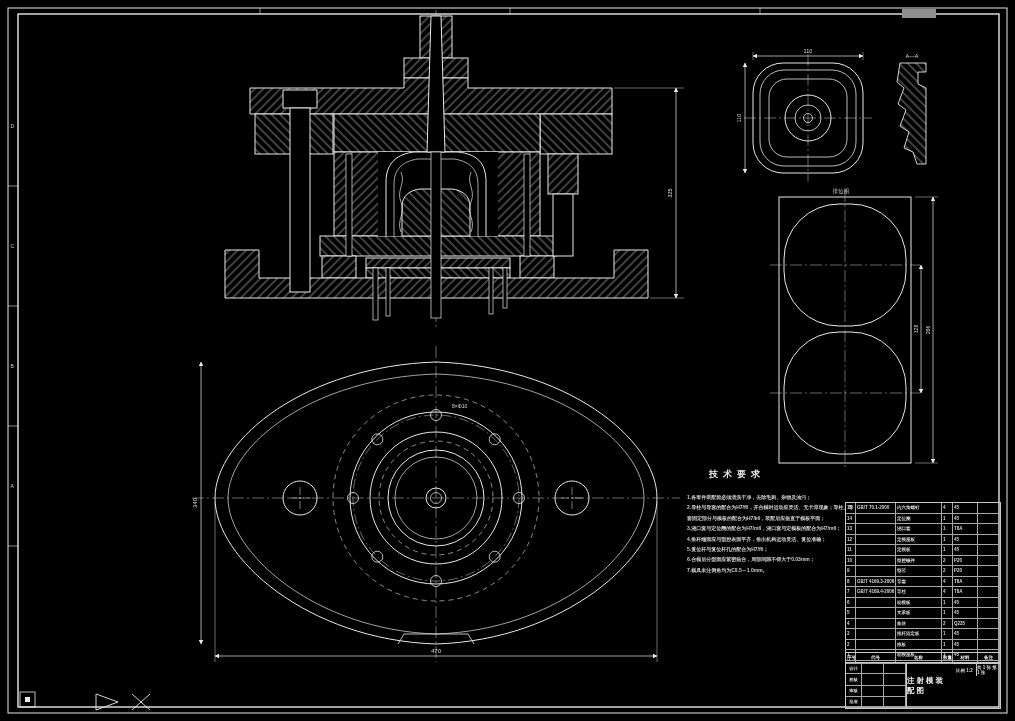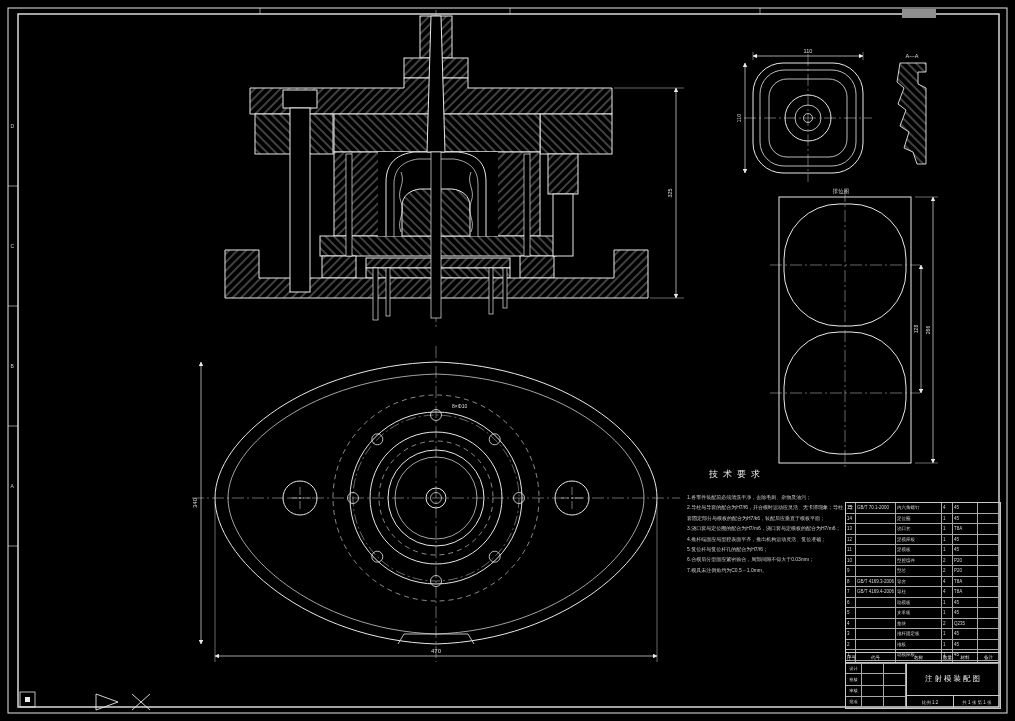--- a/index.html
+++ b/index.html
@@ -1,37 +1,37 @@
 <!DOCTYPE html>
 <html><head>
 <meta charset="utf-8">
 <style>
   html,body{margin:0;padding:0;background:#000;}
   .sheet{position:relative;width:1015px;height:721px;background:#000;overflow:hidden;
          font-family:"Liberation Sans",sans-serif;}
   .sheet svg{position:absolute;left:0;top:0;}
-  .overlay{position:absolute;color:#d9d9d9;}
+  .overlay{position:absolute;color:#d9d9d9;font-weight:bold;}
   
   .tr-block{left:687px;top:468px;width:170px;}
   .tr-title{font-size:9px;letter-spacing:5px;color:#eaeaea;padding-left:22px;margin-bottom:11px;white-space:nowrap;}
   .tr-item{font-size:5px;line-height:10.4px;color:#cfcfcf;}
   
   .bom-grid{left:845px;width:154px;display:grid;grid-template-columns:10px 40px 46px 11px 25px 22px;
             border-left:0.6px solid #c9c9c9;border-right:0.6px solid #c9c9c9;}
   .bom-rows{top:502px;border-top:0.6px solid #c9c9c9;}
   .bom-head{top:652px;border-top:0.6px solid #c9c9c9;}
   .bom-cell{border-right:0.5px solid #a8a8a8;border-bottom:0.5px solid #a8a8a8;height:9.5px;
             font-size:4.5px;line-height:9.5px;color:#d6d6d6;padding:0 1px;overflow:hidden;white-space:nowrap;}
   .bom-hcell{text-align:center;color:#eee;}
   
   .tblock{left:845px;top:662px;width:154px;height:45px;border:0.6px solid #c9c9c9;display:flex;}
   .tb-left{width:60px;display:grid;grid-template-columns:16px 22px 22px;grid-auto-rows:11.25px;}
   .tb-cell{border-right:0.4px solid #a8a8a8;border-bottom:0.4px solid #a8a8a8;font-size:4.2px;color:#d6d6d6;
            display:flex;align-items:center;justify-content:center;overflow:hidden;}
-  .tb-right{flex:1;display:flex;flex-direction:column;border-left:0.6px solid #c9c9c9;}
+  .tb-right{flex:1;display:flex;flex-direction:row;border-left:0.6px solid #c9c9c9;}
   .tb-title{flex:1;display:flex;align-items:center;justify-content:center;font-size:7.5px;letter-spacing:2px;color:#efefef;}
   .tb-bottom{height:12px;display:flex;border-top:0.6px solid #c9c9c9;}
   .tb-scale,.tb-sheets{flex:1;font-size:4.5px;color:#d6d6d6;display:flex;align-items:center;justify-content:center;}
   .tb-scale{border-right:0.6px solid #c9c9c9;}
 </style>
 </head>
 <body>
 
 <div class="sheet">
 

